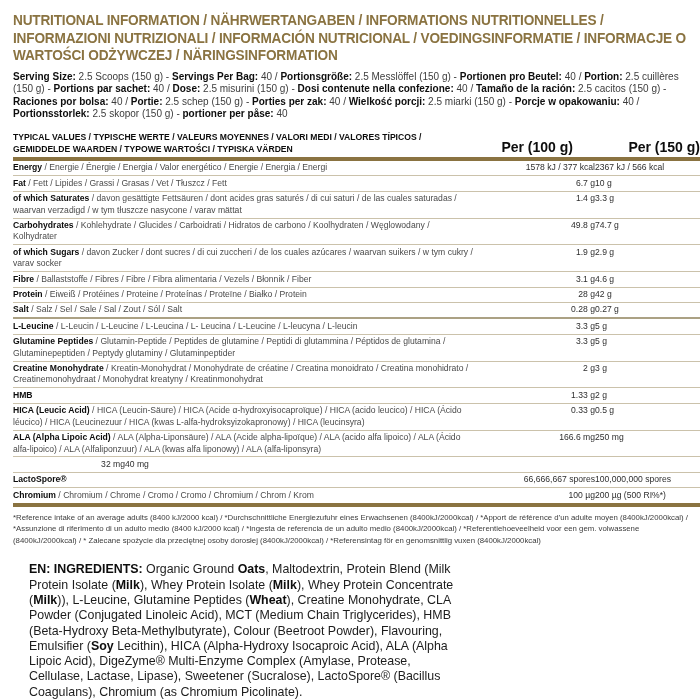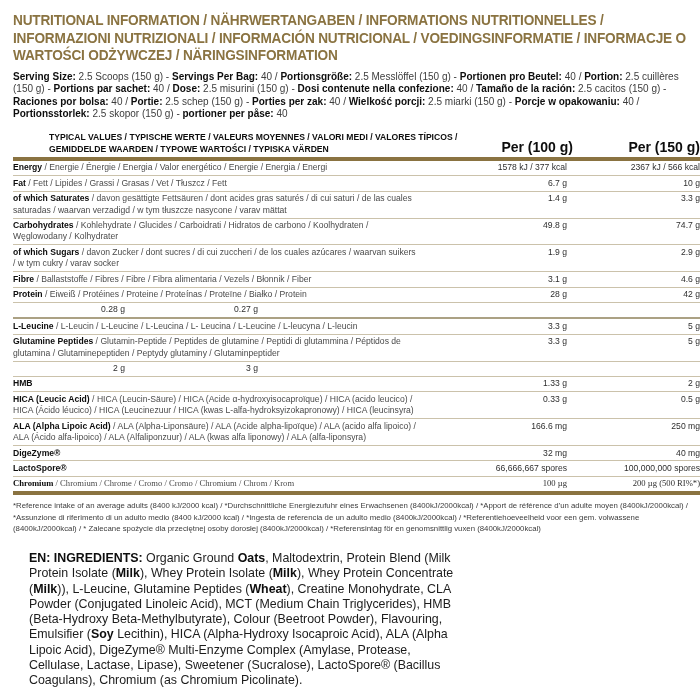--- a/index.html
+++ b/index.html
@@ -46,40 +46,38 @@
   
   .tv-table{width:687px;}
   .tv-head{display:flex;align-items:flex-end;}
   .tv-head-label{
     flex:1;
     font-weight:bold;
     font-size:8.6px;
     line-height:12px;
     color:#0d0d0d;
     max-width:470px;
-    margin-left:36px;
   }
   .tv-col{font-weight:bold;font-size:14px;text-align:right;color:#0d0d0d;}
   .tv-col.c1{width:112px;}
   .tv-col.c2{width:127px;}
   .thickbar{height:4px;background:var(--gold);margin-top:2px;}
   .row{
     display:flex;
     align-items:flex-start;
     border-bottom:1px solid var(--line);
     padding:1.5px 0 1.5px 0;
     font-size:8.6px;
     line-height:11.4px;
-    gap:28px;
   }
   .row.heavy{border-bottom:2px solid #aba184;}
   .row .lbl{flex:1;color:var(--muted);padding-right:8px;max-width:470px;}
   .row .lbl .nm{font-weight:bold;color:#0d0d0d;}
   .row .v1{width:112px;text-align:right;color:#2e2e2e;}
-  .row .v2{width:105px;text-align:right;color:#2e2e2e;}
+  .row .v2{width:105px;text-align:left;color:#2e2e2e;}
 
   
   .footnote{
     font-size:7.8px;
     line-height:11.6px;
     color:#3c3c3c;
     margin-top:5px;
     padding-right:2px;
   }
 
@@ -139,63 +137,64 @@
       <div class="lbl"><span class="nm">Fibre</span><span> / Ballaststoffe / Fibres / Fibre / Fibra alimentaria / Vezels / Błonnik / Fiber</span></div>
       <div class="v1">3.1 g</div>
       <div class="v2">4.6 g</div>
     </div>
     <div class="row">
       <div class="lbl"><span class="nm">Protein</span><span> / Eiweiß / Protéines / Proteine / Proteínas / Proteïne / Białko / Protein</span></div>
       <div class="v1">28 g</div>
       <div class="v2">42 g</div>
     </div>
     <div class="row heavy">
+      <div class="lbl"><span class="nm">Salt</span><span> / Salz / Sel / Sale / Sal / Zout / Sól / Salt</span></div>
       <div class="v1">0.28 g</div>
       <div class="v2">0.27 g</div>
     </div>
     <div class="row">
       <div class="lbl"><span class="nm">L-Leucine</span><span> / L-Leucin / L-Leucine / L-Leucina / L- Leucina / L-Leucine / L-leucyna / L-leucin</span></div>
       <div class="v1">3.3 g</div>
       <div class="v2">5 g</div>
     </div>
     <div class="row">
       <div class="lbl"><span class="nm">Glutamine Peptides</span><span> / Glutamin-Peptide / Peptides de glutamine / Peptidi di glutammina / Péptidos de glutamina / Glutaminepeptiden / Peptydy glutaminy / Glutaminpeptider</span></div>
       <div class="v1">3.3 g</div>
       <div class="v2">5 g</div>
     </div>
     <div class="row">
+      <div class="lbl"><span class="nm">Creatine Monohydrate</span><span> / Kreatin-Monohydrat / Monohydrate de créatine / Creatina monoidrato / Creatina monohidrato / Creatinemonohydraat / Monohydrat kreatyny / Kreatinmonohydrat</span></div>
       <div class="v1">2 g</div>
       <div class="v2">3 g</div>
     </div>
     <div class="row">
       <div class="lbl"><span class="nm">HMB</span><span></span></div>
       <div class="v1">1.33 g</div>
       <div class="v2">2 g</div>
     </div>
     <div class="row">
       <div class="lbl"><span class="nm">HICA (Leucic Acid)</span><span> / HICA (Leucin-Säure) / HICA (Acide α-hydroxyisocaproïque) / HICA (acido leucico) / HICA (Ácido léucico) / HICA (Leucinezuur / HICA (kwas L-alfa-hydroksyizokapronowy) / HICA (leucinsyra)</span></div>
       <div class="v1">0.33 g</div>
       <div class="v2">0.5 g</div>
     </div>
     <div class="row">
       <div class="lbl"><span class="nm">ALA (Alpha Lipoic Acid)</span><span> / ALA (Alpha-Liponsäure) / ALA (Acide alpha-lipoïque) / ALA (acido alfa lipoico) / ALA (Ácido alfa-lipoico) / ALA (Alfaliponzuur) / ALA (kwas alfa liponowy) / ALA (alfa-liponsyra)</span></div>
       <div class="v1">166.6 mg</div>
       <div class="v2">250 mg</div>
     </div>
     <div class="row">
-      <div class="lbl"><span class="nm">DigeZyme®</span><span></span></div>
       <div class="v1">32 mg</div>
       <div class="v2">40 mg</div>
     </div>
     <div class="row">
       <div class="lbl"><span class="nm">LactoSpore®</span><span></span></div>
       <div class="v1">66,666,667 spores</div>
       <div class="v2">100,000,000 spores</div>
     </div>
-    <div class="row" style="border-bottom:none;font-family:Liberation Serif, serif;">
+    <div class="row" style="border-bottom:none;">
       <div class="lbl"><span class="nm">Chromium</span><span> / Chromium / Chrome / Cromo / Cromo / Chromium / Chrom / Krom</span></div>
       <div class="v1">100 µg</div>
       <div class="v2">200 µg (500 RI%*)</div>
     </div>
 
     <div class="thickbar" style="margin-top:0;"></div>
   </div>
 
   <div class="footnote">*Reference intake of an average adults (8400 kJ/2000 kcal) / *Durchschnittliche Energiezufuhr eines Erwachsenen (8400kJ/2000kcal) / *Apport de référence d'un adulte moyen (8400kJ/2000kcal)  / *Assunzione di riferimento di un adulto medio (8400 kJ/2000 kcal) / *Ingesta de referencia de un adulto medio (8400kJ/2000kcal) / *Referentiehoeveelheid voor een gem. volwassene (8400kJ/2000kcal) / * Zalecane spożycie dla przeciętnej osoby dorosłej (8400kJ/2000kcal) / *Referensintag för en genomsnittlig vuxen (8400kJ/2000kcal)</div>
 

